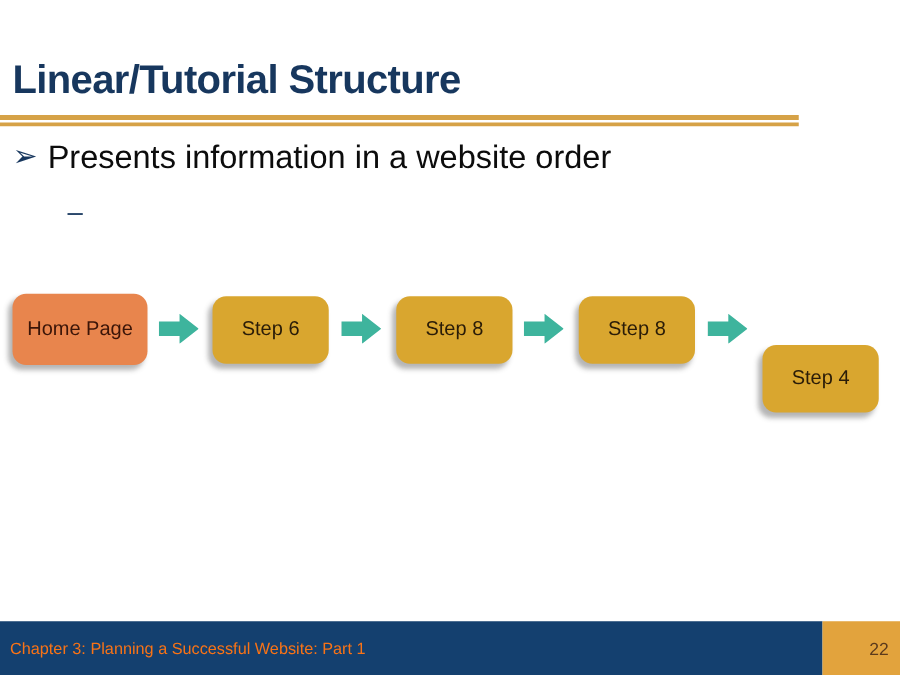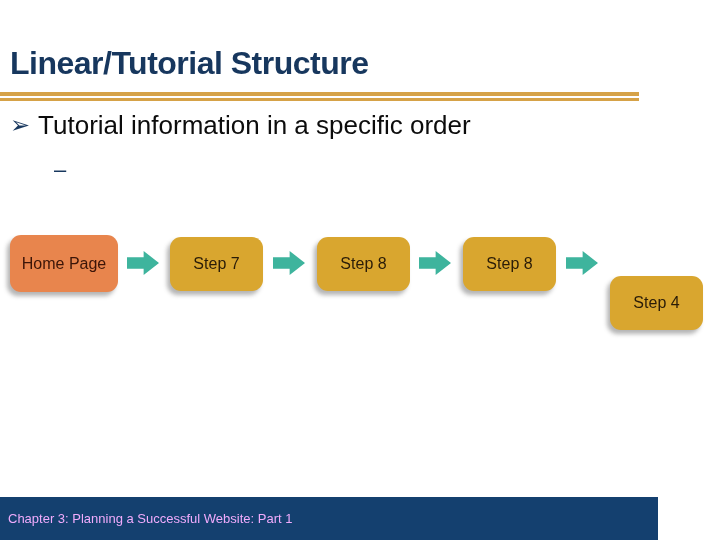--- a/index.html
+++ b/index.html
@@ -73,21 +73,21 @@
   .flow-arrow3 { left: 419px; }
   .flow-arrow4 { left: 566px; }
 
   
   .footer-bar {
     position: absolute; left: 0; top: 497px; width: 658px; height: 43px;
     background: #14406F;
     display: flex; align-items: center;
   }
   .footer-text {
-    color: #f0abfc; font-size: 13px; padding-left: 8px; white-space: nowrap;
+    color: #f97316; font-size: 13px; padding-left: 8px; white-space: nowrap;
   }
   .footer-page {
     position: absolute; left: 658px; top: 497px; width: 62px; height: 43px;
     background: #E2A33D;
     display: flex; align-items: center; justify-content: flex-end;
   }
   .footer-page .page-num {
     color: #5C3A1C; font-size: 14px; padding-right: 9px;
   }
 </style>
@@ -99,46 +99,49 @@
   <h1 class="title">Linear/Tutorial Structure</h1>
 
   <div class="rule">
     <div class="bar-thick"></div>
     <div class="bar-gap"></div>
     <div class="bar-thin"></div>
   </div>
 
   <div class="bullet-l1">
     <span class="arrow-glyph">➢</span>
-    <span>Tutorial information in a specific order</span>
+    <span>Presents information in a website order</span>
   </div>
 
   <div class="bullet-l2">
     <span class="dash-glyph">–</span>
   </div>
 
   <div class="flowchart">
     <div class="node node-home">
       <span>Home Page</span>
     </div>
     <div class="flow-arrow flow-arrow1"></div>
     <div class="node node-step node-step1">
-      <span>Step 7</span>
+      <span>Step 6</span>
     </div>
     <div class="flow-arrow flow-arrow2"></div>
     <div class="node node-step node-step2">
       <span>Step 8</span>
     </div>
     <div class="flow-arrow flow-arrow3"></div>
     <div class="node node-step node-step3">
       <span>Step 8</span>
     </div>
     <div class="flow-arrow flow-arrow4"></div>
     <div class="node node-step node-step4">
       <span>Step 4</span>
     </div>
   </div>
 
   <div class="footer-bar">
     <span class="footer-text">Chapter 3: Planning a Successful Website: Part 1</span>
   </div>
+  <div class="footer-page">
+    <span class="page-num">22</span>
+  </div>
 
 </div>
 
 </body></html>

